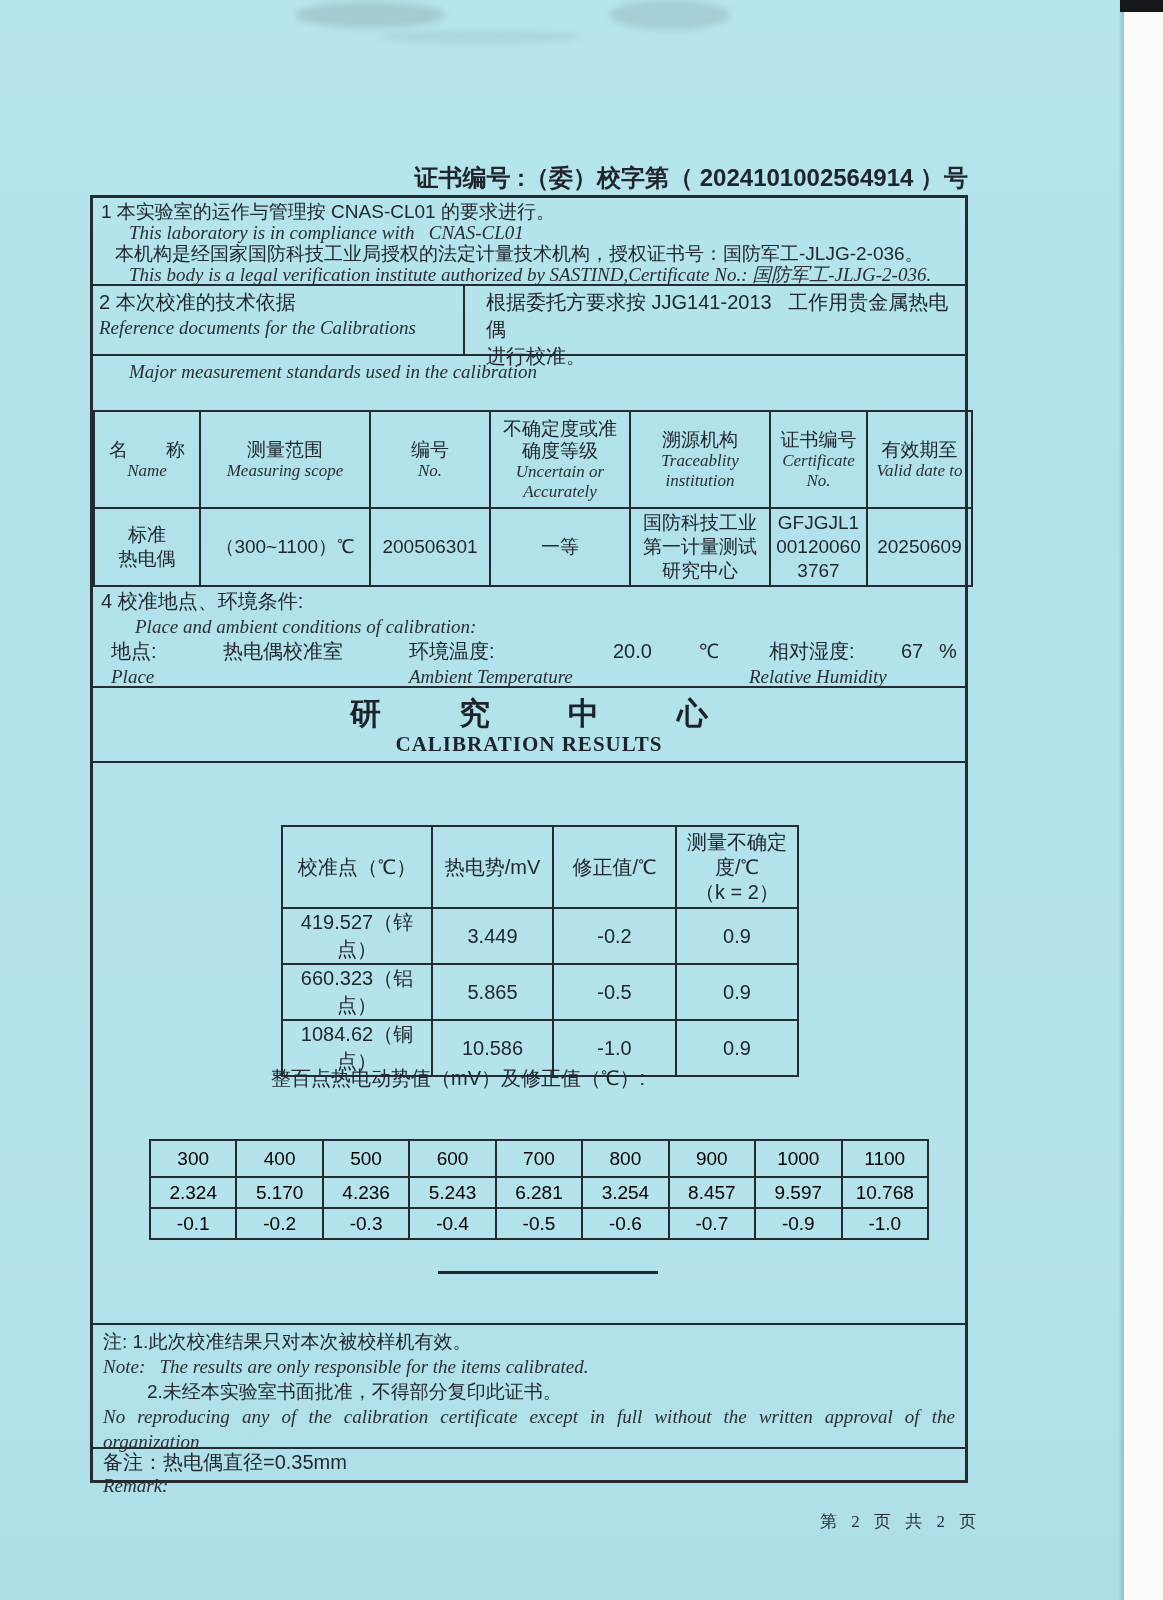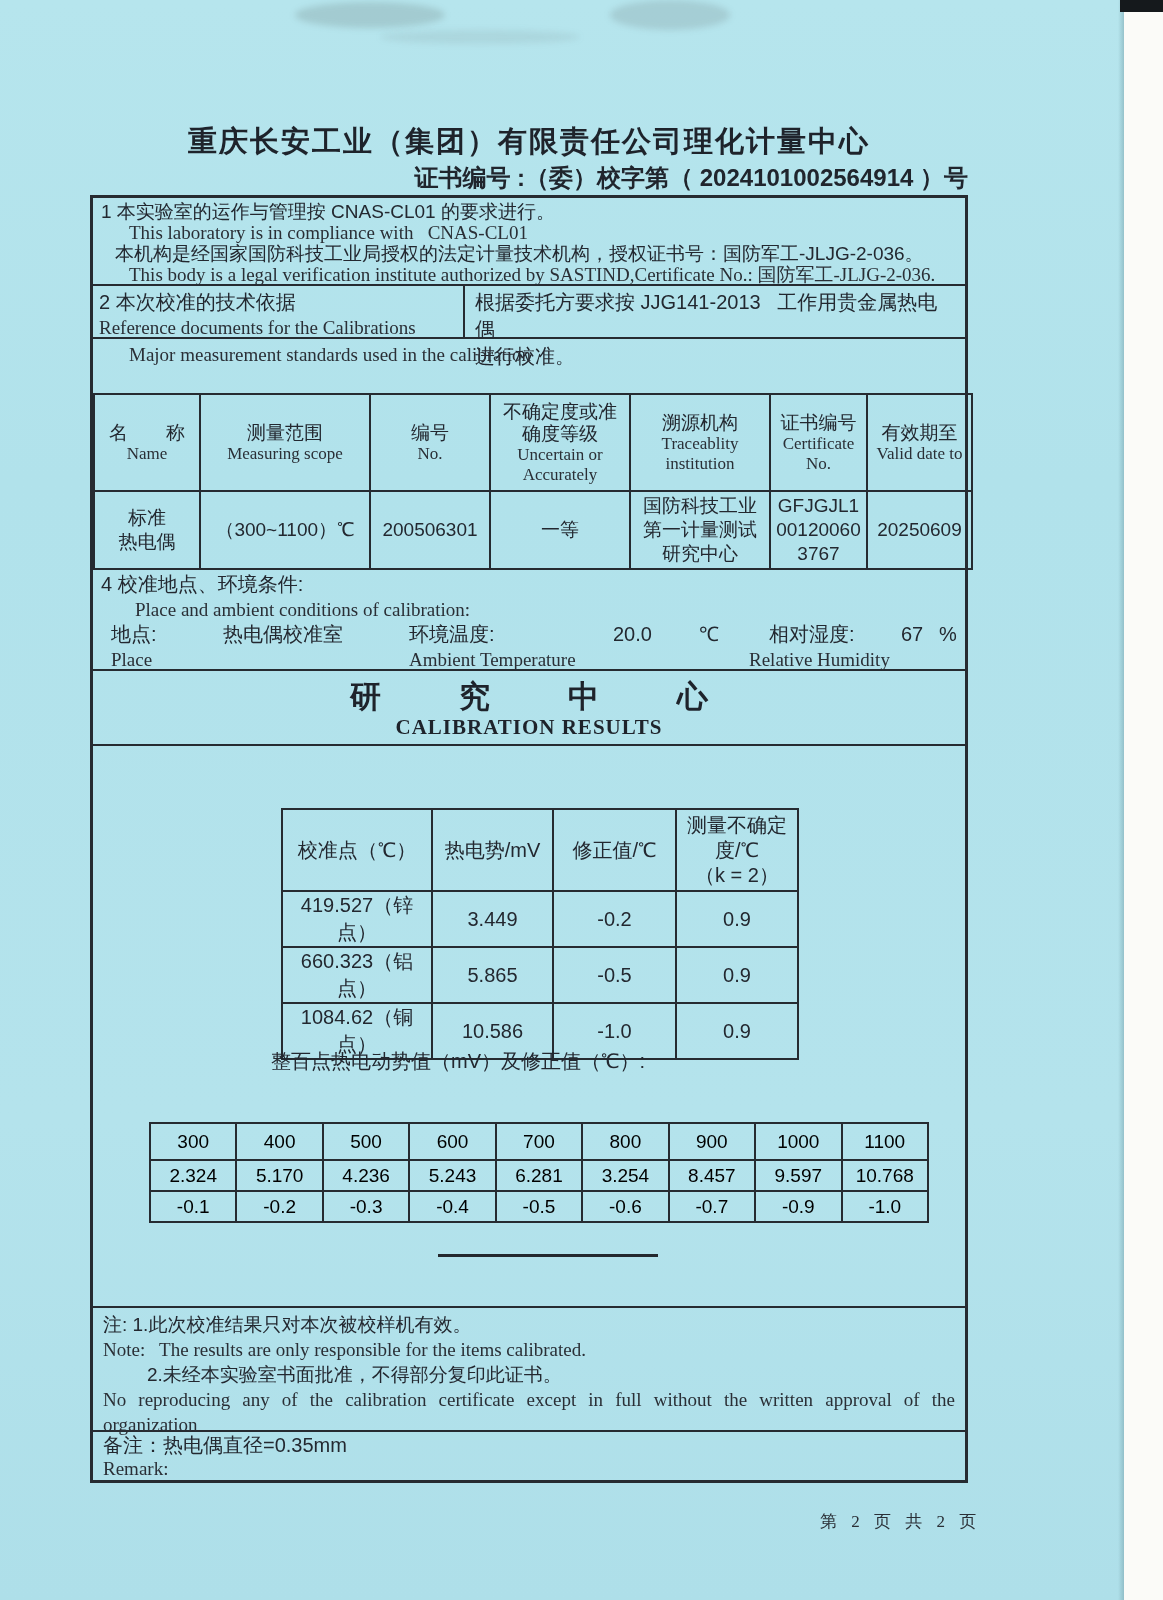--- a/index.html
+++ b/index.html
@@ -15,37 +15,37 @@
   .paper-edge-shadow { position:absolute; left:1118px; top:0; width:6px; height:1600px;
            background:linear-gradient(90deg, rgba(90,130,140,0), rgba(90,130,140,.35)); }
   .scan-strip { position:absolute; left:1124px; top:0; width:39px; height:1600px; background:#fbfbf8; }
   .corner-mark { position:absolute; left:1120px; top:0; width:43px; height:12px; background:#15191c; }
 
   .smudge { position:absolute; border-radius:50%; filter:blur(3px); }
   .smudge.s1 { left:295px; top:2px; width:150px; height:26px; background:rgba(80,90,85,.18); }
   .smudge.s2 { left:610px; top:0px;  width:120px; height:30px; background:rgba(80,90,85,.16); }
   .smudge.s3 { left:380px; top:30px; width:200px; height:14px; background:rgba(90,100,95,.10); }
   .zh   { font-family:"Liberation Sans", sans-serif; color:#232830; }
-  .en   { font-family:"Liberation Serif", serif; color:#2a2f36; }
+  .en   { font-family:"Liberation Serif", serif; font-style:italic; color:#2a2f36; }
 
   .doc-title { position:absolute; left:90px; top:122px; width:878px; text-align:center;
                font-size:29px; font-weight:700; letter-spacing:2px; color:#1e232b; }
   .cert-line { position:absolute; left:90px; top:162px; width:878px; text-align:right;
                font-size:24px; font-weight:600; color:#20252d; }
 
   .mainbox { position:absolute; left:90px; top:195px; width:878px; height:1288px;
              border:3px solid #262b31; border-bottom-width:3px; }
 
   .sec1 { height:88px; border-bottom:2px solid #262b31; padding:3px 8px; font-size:19px; }
   .sec1 .l { line-height:21px; white-space:nowrap; }
   .sec1 .en { font-size:19px; }
   .ind1 { padding-left:28px; }
   .ind2 { padding-left:14px; }
 
-  .sec2 { height:53px; border-bottom:2px solid #262b31; display:flex; font-size:20px; }
+  .sec2 { height:70px; border-bottom:2px solid #262b31; display:flex; font-size:20px;gap:11px; }
   .sec2-left  { width:372px; border-right:2px solid #262b31; padding:3px 6px; }
   .sec2-left .en { font-size:19px; }
   .sec2-right { flex:1; padding:3px 10px; white-space:pre-line; line-height:27px; }
   .sec2 .l { line-height:26px; }
 
   .sec3head { height:54px; padding:3px 8px; font-size:20px; }
   .sec3head .en { font-size:19px; padding-left:28px; }
   .sec3head .l { line-height:25px; }
 
   .stdtable { width:100%; border-collapse:collapse; table-layout:fixed; text-align:center; }
@@ -101,21 +101,20 @@
 </style>
 </head>
 <body>
 
 <div class="page">
   <div class="paper">
     <div class="smudge s1"></div>
     <div class="smudge s2"></div>
     <div class="smudge s3"></div>
 
-    <div class="doc-title">重庆长安工业（集团）有限责任公司理化计量中心</div>
     <div class="cert-line">证书编号 :（委）校字第（ 2024101002564914 ）号</div>
 
     <div class="mainbox">
 
       <div class="sec1">
         <div class="l zh">1 本实验室的运作与管理按 CNAS-CL01 的要求进行。</div>
         <div class="l en ind1">This laboratory is in compliance with &nbsp; CNAS-CL01</div>
         <div class="l zh ind2">本机构是经国家国防科技工业局授权的法定计量技术机构，授权证书号：国防军工-JLJG-2-036。</div>
         <div class="l en ind1">This body is a legal verification institute authorized by SASTIND,Certificate No.: 国防军工-JLJG-2-036.</div>
       </div>

